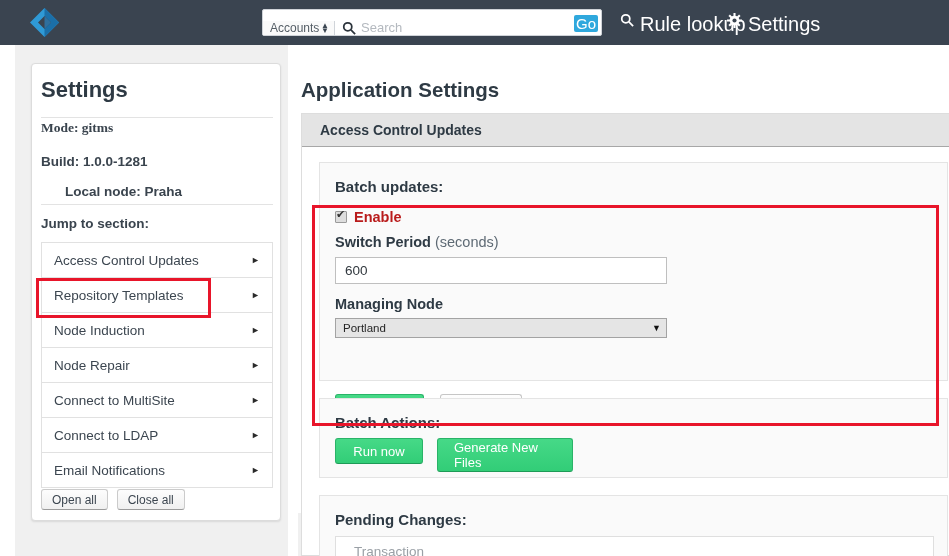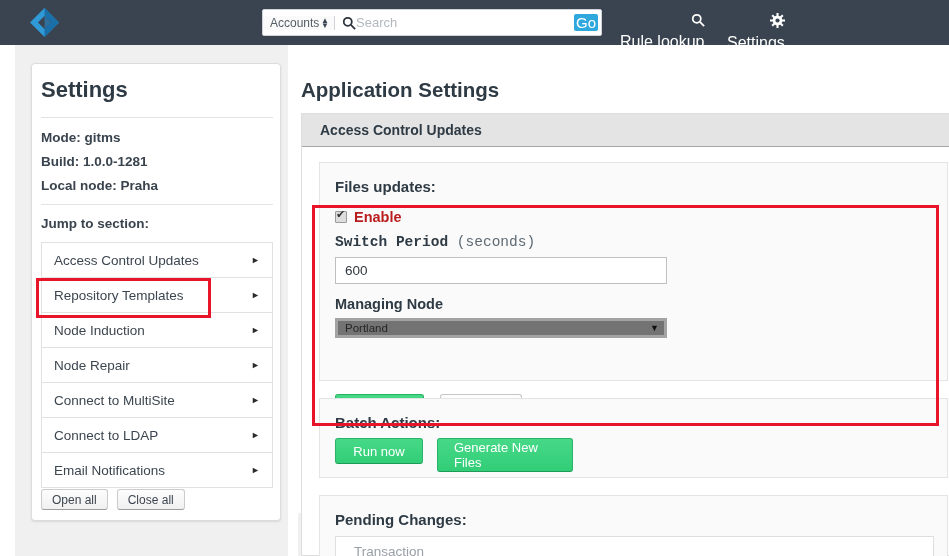--- a/index.html
+++ b/index.html
@@ -21,50 +21,50 @@
   #logo {
     position: absolute; left: 29px; top: 7px;
     width: 31px; height: 31px;
   }
   #searchwrap {
     position: absolute; left: 262px; top: 9px;
     height: 27px; width: 340px;
     background: #ffffff;
     border: 1px solid #cfd3d8;
     border-radius: 2px;
-    display: flex; align-items: center;
+    display: flex; align-items: flex-end;
   }
   #scope-select {
     width: 72px;
     display: flex; align-items: center; justify-content: space-between;
     padding: 0 5px 0 7px;
     border-right: 1px solid #d0d4d9;
     background: #fafafa;
     color: #555e66;
     font-size: 12px;
   }
   #scope-arrows {
     display: flex; flex-direction: column; align-items: center;
     line-height: 5px; font-size: 8px; color: #3a4450;
   }
   #search-field {
-    flex: 1; display: flex; align-items: center; 
+    flex: 1; display: flex; align-items: center; gap: 5px;
     padding-left: 7px; background: #fff;
   }
   #search-placeholder { color: #b4b9bf; font-size: 13px; }
   #go-btn {
     width: 24px; margin: 3px; border-radius: 2px;
     background: #2fa8dd; color: #fff;
     font-size: 15px; display: flex;
     align-items: center; justify-content: center;
   }
   .navlink {
     position: absolute; top: 13px;
-    color: #ffffff; font-size: 16px;
-    display: flex; align-items: flex-end; gap: 6px; flex-direction: column;
+    color: #ffffff; font-size: 20px;
+    display: flex; align-items: flex-start; gap: 6px;
   }
   #nav-rule { left: 620px; }
   #nav-settings { left: 727px; }
 
   
   #canvas {
     position: absolute; left: 0; top: 45px;
     width: 949px; height: 511px;
     background: #f0f0f0;
   }
@@ -82,23 +82,23 @@
   }
   #sidebar-title {
     position: absolute; left: 9px; top: 13px;
     font-size: 22px; font-weight: bold; color: #2e3a44;
   }
   #sidebar-rule-1 { position: absolute; left: 9px; top: 53px; width: 232px; height: 1px; background: #e3e3e3; }
   .meta {
     position: absolute; left: 9px;
     font-size: 13.5px; font-weight: bold; color: #3a444e;
   }
-  #meta-mode  { top: 66px; }
+  #meta-mode  { top: 56px; font-family: Liberation Serif, serif; }
   #meta-build { top: 90px; }
-  #meta-node  { top: 114px; }
+  #meta-node  { top: 120px; margin-left: 24px; }
   #sidebar-rule-2 { position: absolute; left: 9px; top: 140px; width: 232px; height: 1px; background: #e3e3e3; }
   #jump-label {
     position: absolute; left: 9px; top: 152px;
     font-size: 13.5px; font-weight: bold; color: #3a444e;
   }
   #jump-list {
     position: absolute; left: 9px; top: 178px;
     width: 232px; border: 1px solid #e1e1e1;
     border-bottom: none;
   }
@@ -178,36 +178,36 @@
     border-radius: 1px;
     position: relative;
   }
   .checkbox::after {
     content: "✔";
     position: absolute; left: 0px; top: -4px;
     font-size: 11px; color: #333;
   }
   #chk-label { font-size: 14.5px; font-weight: bold; color: #b91c1c; }
 
-  #sw-label { position: absolute; left: 15px; top: 71px; font-size: 14.5px; color: #2e3a44; font-family: Liberation Mono, monospace; }
+  #sw-label { position: absolute; left: 15px; top: 71px; font-size: 14.5px; color: #2e3a44; }
   #sw-label b { font-weight: bold; }
   #sw-label span { font-weight: normal; color: #5e6a74; }
   #sw-input {
     position: absolute; left: 15px; top: 94px;
     width: 332px; height: 27px;
     border: 1px solid #bfbfbf; background: #ffffff;
     display: flex; align-items: center; padding-left: 9px;
     font-size: 13.5px; color: #31383e;
   }
 
   #mn-label { position: absolute; left: 15px; top: 133px; font-size: 14.5px; font-weight: bold; color: #2e3a44; }
   #mn-select {
     position: absolute; left: 15px; top: 155px;
     width: 332px; height: 20px;
-    border: 3px solid #a3a3a3; background: #737373;
+    border: 1px solid #a3a3a3; background: #e5e5e5;
     display: flex; align-items: center; justify-content: space-between;
     padding: 0 5px 0 7px; font-size: 11.5px; color: #262626;
   }
   #mn-caret { font-size: 9px; color: #111; }
 
   #form-buttons { position: absolute; left: 15px; top: 188px; display: flex; gap: 16px; margin-top: 43px; }
   .btn-green {
     height: 26px; padding: 0 16px;
     display: flex; align-items: center; justify-content: center;
     background: linear-gradient(#46d987,#32cd77);
@@ -354,21 +354,21 @@
     </div>
   </div>
 
   <div id="main">
     <div id="main-title">Application Settings</div>
 
     <div id="acc-panel">
       <div id="acc-head">Access Control Updates</div>
 
       <div class="section" id="sec-batch-updates">
-        <div class="sec-title">Files updates:</div>
+        <div class="sec-title">Batch updates:</div>
 
         <div id="chk-row">
           <span class="checkbox"></span>
           <span id="chk-label">Enable</span>
         </div>
 
         <div id="sw-label">
           <b>Switch Period</b>
           <span>(seconds)</span>
         </div>

